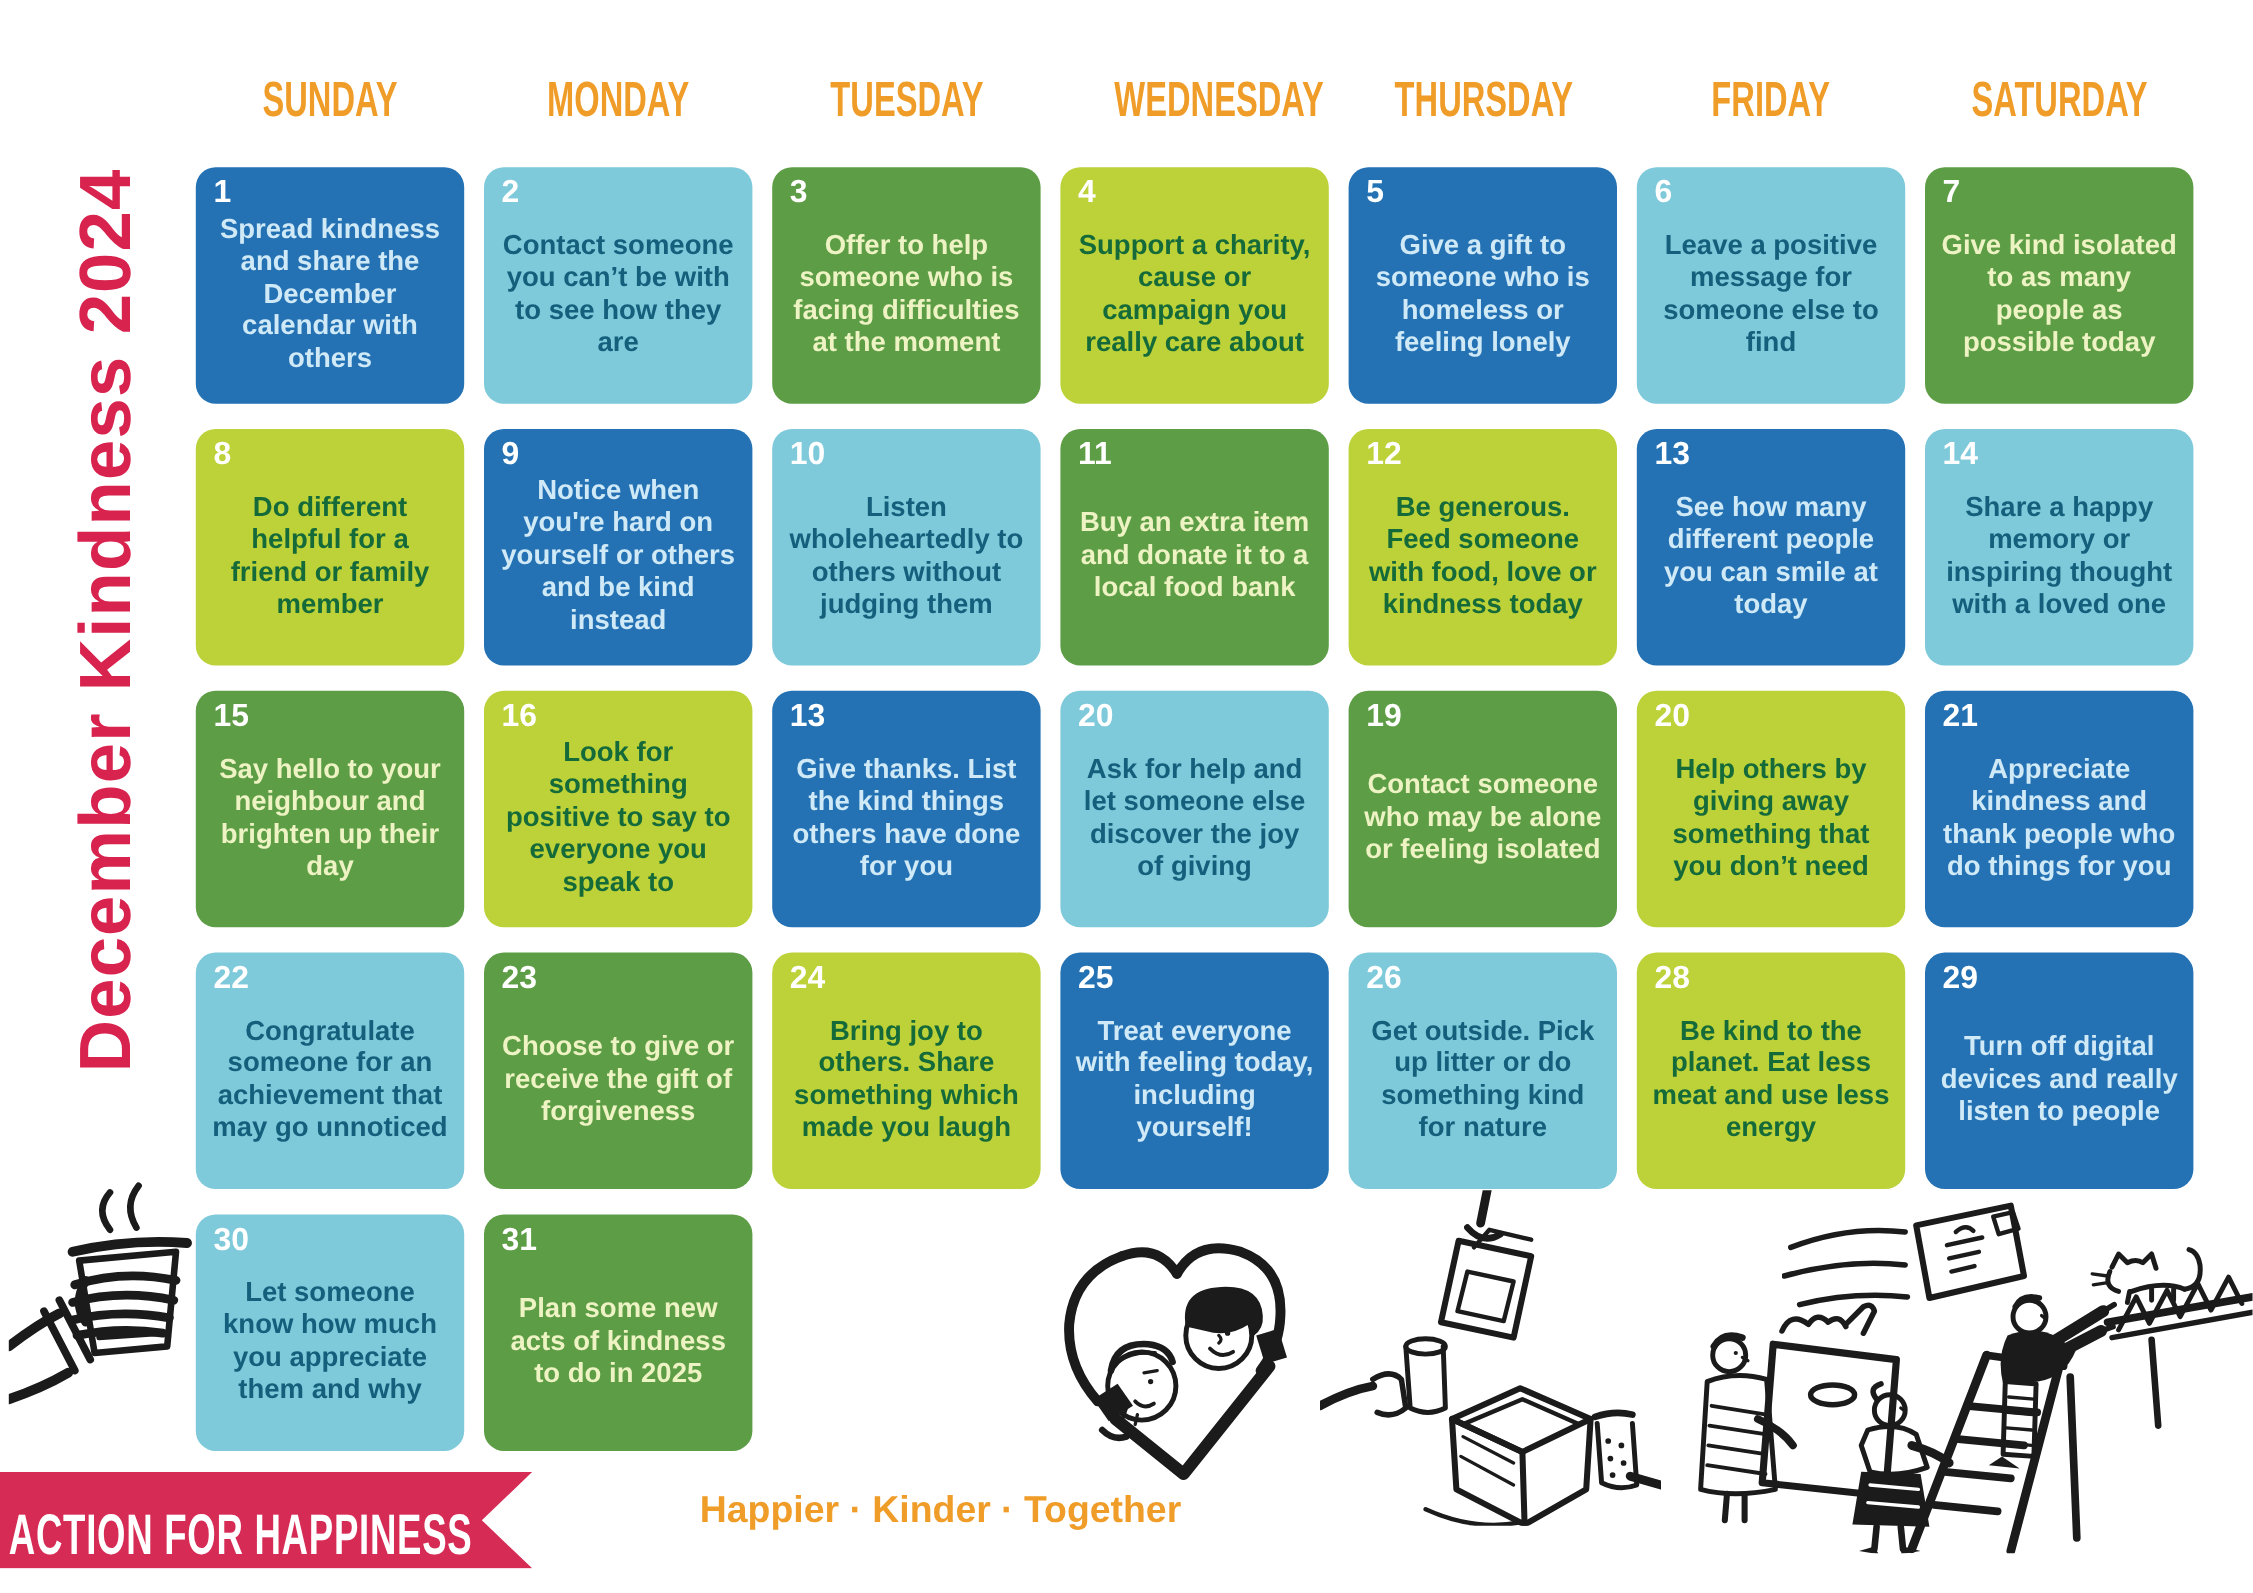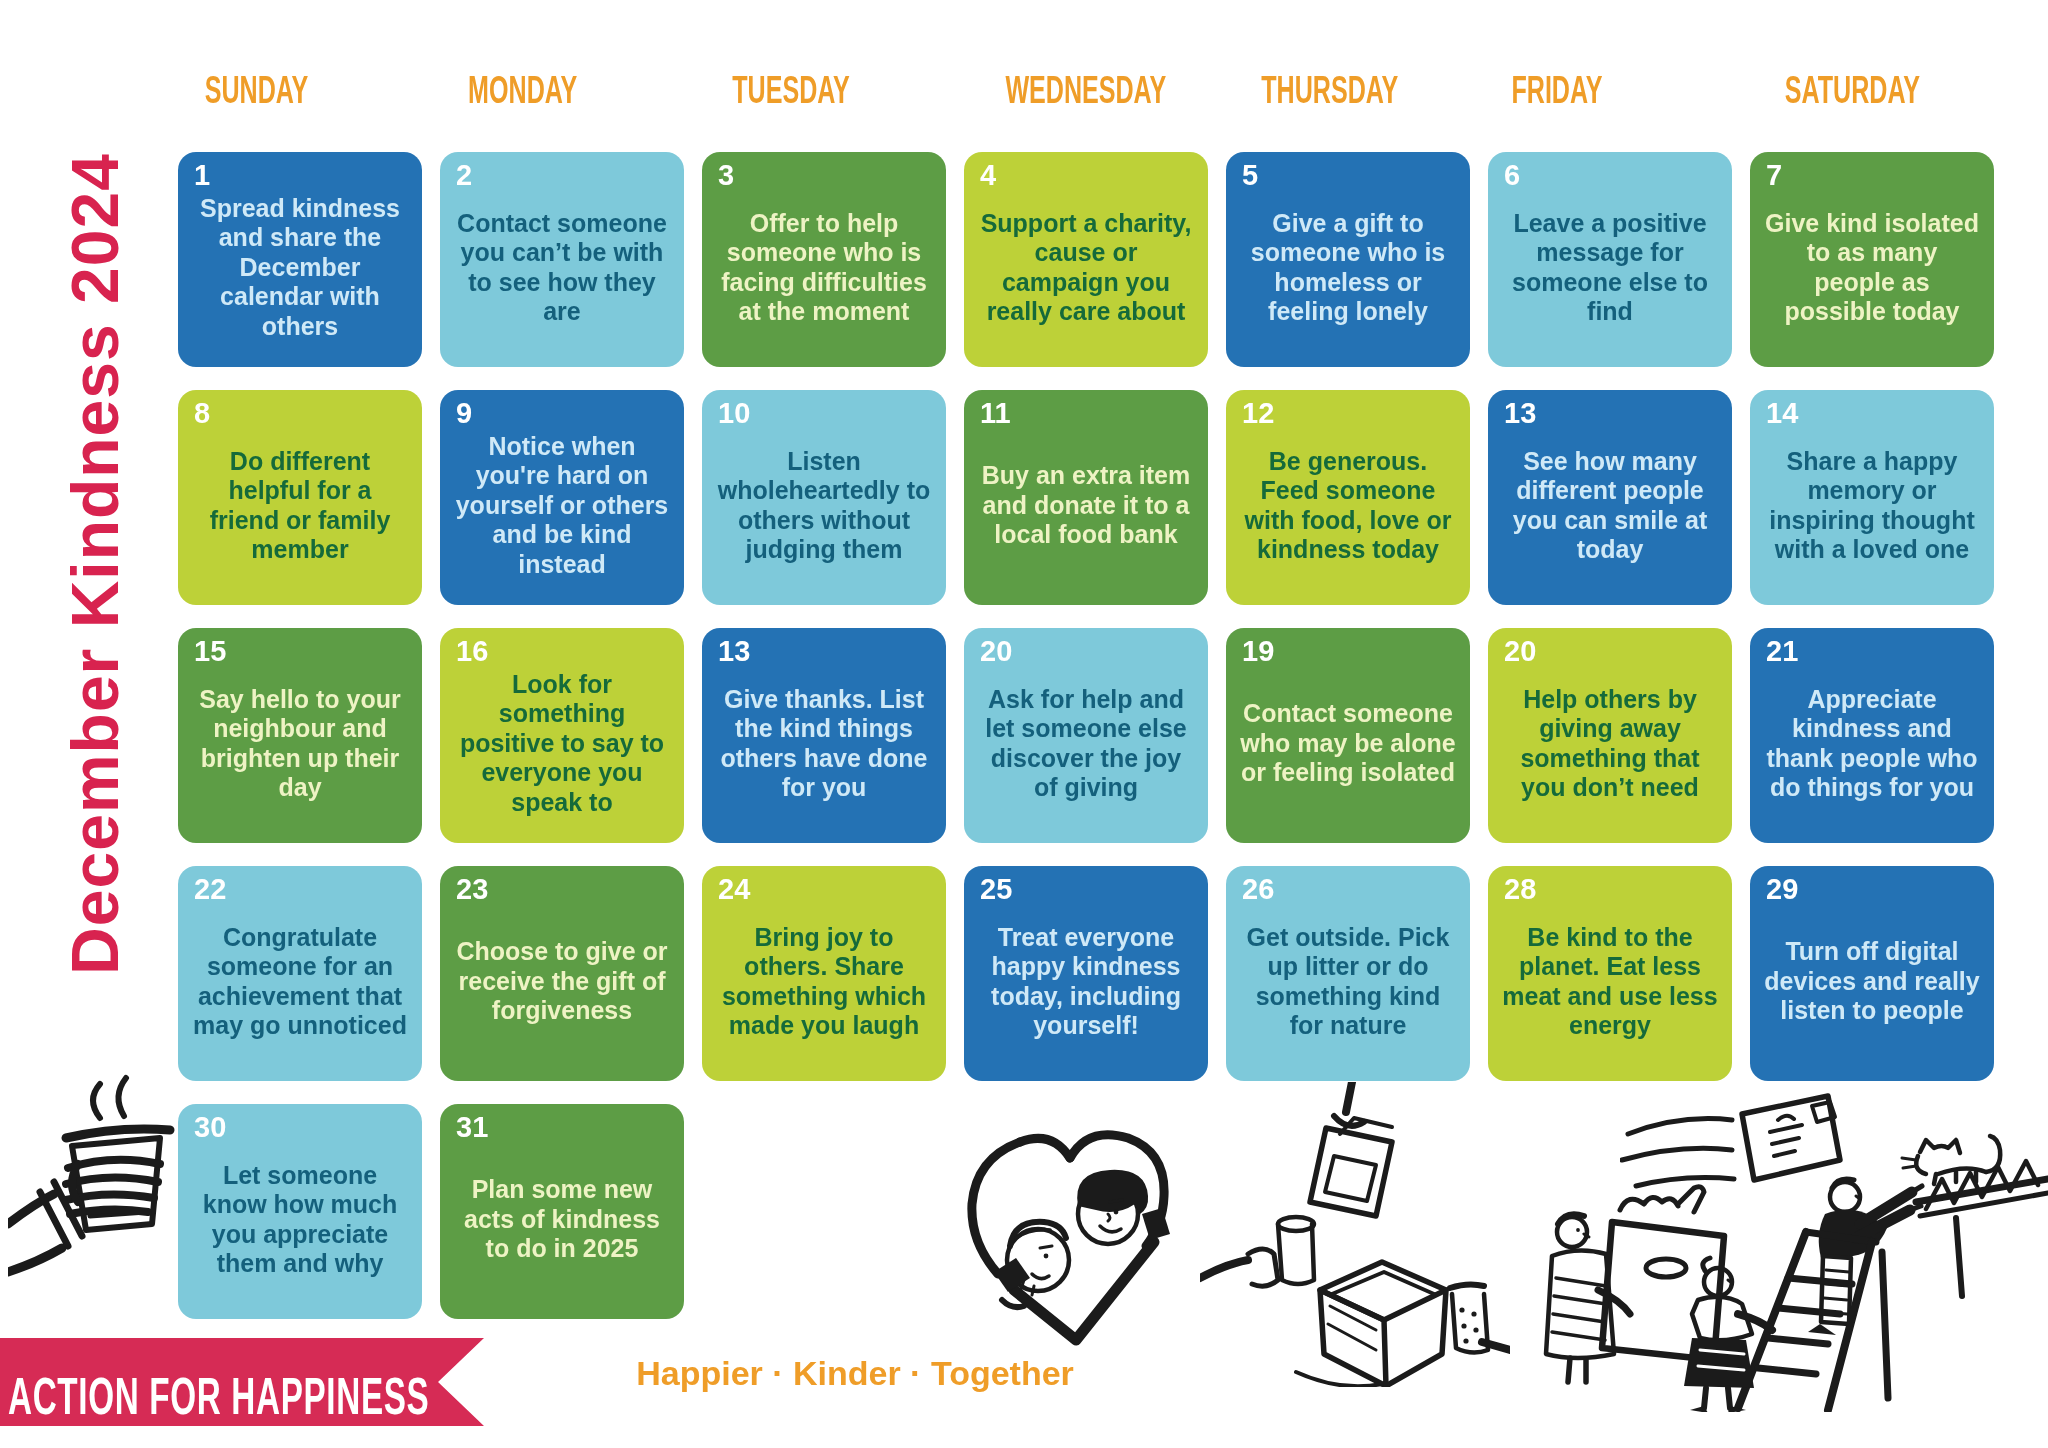--- a/index.html
+++ b/index.html
@@ -8,21 +8,21 @@
 
   
   .vtitle{position:absolute;left:-365px;top:489px;width:920px;height:150px;
           transform:rotate(-90deg);display:flex;align-items:center;justify-content:center;
           font-size:66px;font-weight:bold;color:var(--title-red);white-space:nowrap;
           letter-spacing:1px;}
 
   
   .weekdays{position:absolute;left:178px;top:58px;display:grid;
             grid-template-columns:repeat(7,244px);column-gap:18px;}
-  .wd{text-align:left;color:var(--orange);font-size:38px;font-weight:bold;line-height:64px;}
+  .wd{text-align:center;color:var(--orange);font-size:45px;font-weight:bold;line-height:64px;}
   .cond{display:inline-block;transform:scaleX(.66);transform-origin:center;white-space:nowrap;}
 
   
   .grid{position:absolute;left:178px;top:152px;display:grid;
         grid-template-columns:repeat(7,244px);grid-auto-rows:215px;gap:23px 18px;}
   .cell{position:relative;border-radius:18px;display:flex;align-items:center;justify-content:center;
         text-align:center;padding:30px 13px 14px;box-sizing:border-box;
         font-size:25px;font-weight:bold;line-height:1.18;}
   .cell .num{position:absolute;top:9px;left:16px;font-size:29px;font-weight:bold;
              color:var(--number);line-height:1;}
@@ -156,21 +156,21 @@
       <div class="cell green">
         <span class="num">23</span>
         <span>Choose to give or receive the gift of forgiveness</span>
       </div>
       <div class="cell lime">
         <span class="num">24</span>
         <span>Bring joy to others. Share something which made you laugh</span>
       </div>
       <div class="cell blue">
         <span class="num">25</span>
-        <span>Treat everyone happy kindness today, including yourself!</span>
+        <span>Treat everyone with feeling today, including yourself!</span>
       </div>
       <div class="cell light_blue">
         <span class="num">26</span>
         <span>Get outside. Pick up litter or do something kind for nature</span>
       </div>
       <div class="cell lime">
         <span class="num">28</span>
         <span>Be kind to the planet. Eat less meat and use less energy</span>
       </div>
       <div class="cell blue">

